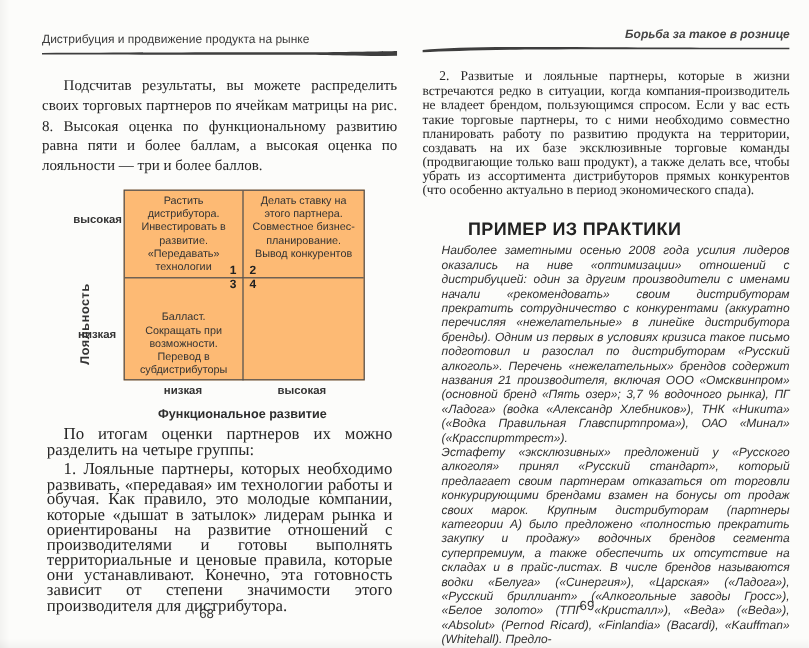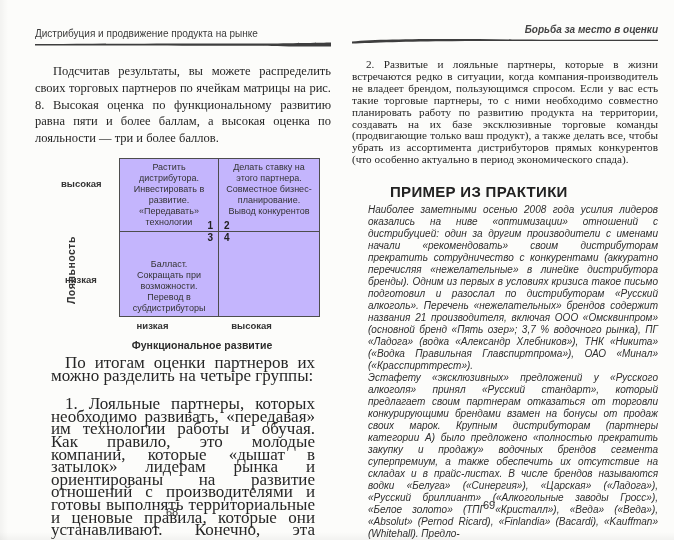--- a/index.html
+++ b/index.html
@@ -18,27 +18,27 @@
 
   .page{position:absolute;top:0;box-sizing:border-box;}
   .page-left{left:35px;top:28px;width:296px;}
   .page-right{left:352px;top:24px;width:306px;}
 
   .running-head{font-family:"Liberation Sans",sans-serif;font-size:10px;color:#3b3b3b;}
   .running-head.right{text-align:right;font-style:italic;font-weight:bold;color:#444;}
   .rule{display:block;margin-top:2px;}
 
   .p-body{font-size:12.5px;line-height:16.8px;text-align:justify;text-indent:18px;margin:15px 0 0 0;color:#262626;}
-  .p-tight{font-size:17px;line-height:12.6px;text-align:justify;text-indent:14px;margin:16px;color:#262626;}
+  .p-tight{font-size:14px;line-height:12.6px;text-align:justify;text-indent:14px;margin:4px;color:#262626;}
   .p-tight.first{margin-top:6px;}
 
   
   .figure{position:relative;height:178px;margin-top:11px;font-family:"Liberation Sans",sans-serif;color:#333;}
-  .matrix{position:absolute;left:84px;top:0;width:199px;height:157px;border:1px solid #4d4d4d;
-          display:grid;grid-template-columns:99px 1fr;grid-template-rows:73px 1fr;background:#c4b5fd;}
+  .matrix{position:absolute;left:68px;top:0;width:199px;height:157px;border:1px solid #4d4d4d;
+          display:grid;grid-template-columns:99px 1fr;grid-template-rows:73px 1fr;background:#fdba74;}
   .cell{position:relative;font-size:9px;line-height:11px;text-align:center;padding:3px 7px;box-sizing:border-box;}
   .cell.q1{border-right:1px solid #4d4d4d;border-bottom:1px solid #4d4d4d;}
   .cell.q2{border-bottom:1px solid #4d4d4d;}
   .cell.q3{border-right:1px solid #4d4d4d;}
   .qnum{position:absolute;font-weight:bold;font-size:10px;color:#222;}
   .q1 .qnum{right:5px;bottom:0;}
   .q2 .qnum{left:5px;bottom:0;}
   .q3 .qnum{right:5px;top:0;}
   .q4 .qnum{left:5px;top:0;}
   .q3 .qtext{margin-top:24px;}
@@ -109,21 +109,21 @@
     </div>
   </div>
 
   <div class="xaxis-title">Функциональное развитие</div>
 
   <p class="p-tight first">По итогам оценки партнеров их можно разделить на четыре группы:</p>
   <p class="p-tight">1. Лояльные партнеры, которых необходимо развивать, «передавая» им технологии работы и обучая. Как правило, это молодые компании, которые «дышат в затылок» лидерам рынка и ориентированы на развитие отношений с производителями и готовы выполнять территориальные и ценовые правила, которые они устанавливают. Конечно, эта готовность зависит от степени значимости этого производителя для дистрибутора.</p>
 </div>
 
 <div class="page page-right">
-  <div class="running-head right">Борьба за место в оценки</div>
+  <div class="running-head right">Борьба за такое в рознице</div>
   <svg class="rule" width="306" height="8" viewBox="0 0 306 8" aria-hidden="true">
     <path d="M0,4.6 C30,1.8 90,1.9 160,2.4 C230,2.8 280,2.9 306,2.8 L306,4.0 C250,4.1 160,3.9 100,4.2 C55,4.4 20,5.6 0,6.6 Z" fill="#3e3e3e"></path>
   </svg>
 
   <p class="p-right">2. Развитые и лояльные партнеры, которые в жизни встречаются редко в ситуации, когда компания-производитель не владеет брендом, пользующимся спросом. Если у вас есть такие торговые партнеры, то с ними необходимо совместно планировать работу по развитию продукта на территории, создавать на их базе эксклюзивные торговые команды (продвигающие только ваш продукт), а также делать все, чтобы убрать из ассортимента дистрибуторов прямых конкурентов (что особенно актуально в период экономического спада).</p>
 
   <div class="example-head">ПРИМЕР ИЗ ПРАКТИКИ</div>
   <p class="example-p">Наиболее заметными осенью 2008 года усилия лидеров оказались на ниве «оптимизации» отношений с дистрибуцией: один за другим производители с именами начали «рекомендовать» своим дистрибуторам прекратить сотрудничество с конкурентами (аккуратно перечисляя «нежелательные» в линейке дистрибутора бренды). Одним из первых в условиях кризиса такое письмо подготовил и разослал по дистрибуторам «Русский алкоголь». Перечень «нежелательных» брендов содержит названия 21 производителя, включая ООО «Омсквинпром» (основной бренд «Пять озер»; 3,7 % водочного рынка), ПГ «Ладога» (водка «Александр Хлебников»), ТНК «Никита» («Водка Правильная Главспиртпрома»), ОАО «Минал» («Красспирттрест»).</p>
   <p class="example-p">Эстафету «эксклюзивных» предложений у «Русского алкоголя» принял «Русский стандарт», который предлагает своим партнерам отказаться от торговли конкурирующими брендами взамен на бонусы от продаж своих марок. Крупным дистрибуторам (партнеры категории А) было предложено «полностью прекратить закупку и продажу» водочных брендов сегмента суперпремиум, а также обеспечить их отсутствие на складах и в прайс-листах. В числе брендов называются водки «Белуга» («Синергия»), «Царская» («Ладога»), «Русский бриллиант» («Алкогольные заводы Гросс»), «Белое золото» (ТПГ «Кристалл»), «Веда» («Веда»), «Absolut» (Pernod Ricard), «Finlandia» (Bacardi), «Kauffman» (Whitehall). Предло-</p>
 </div>

